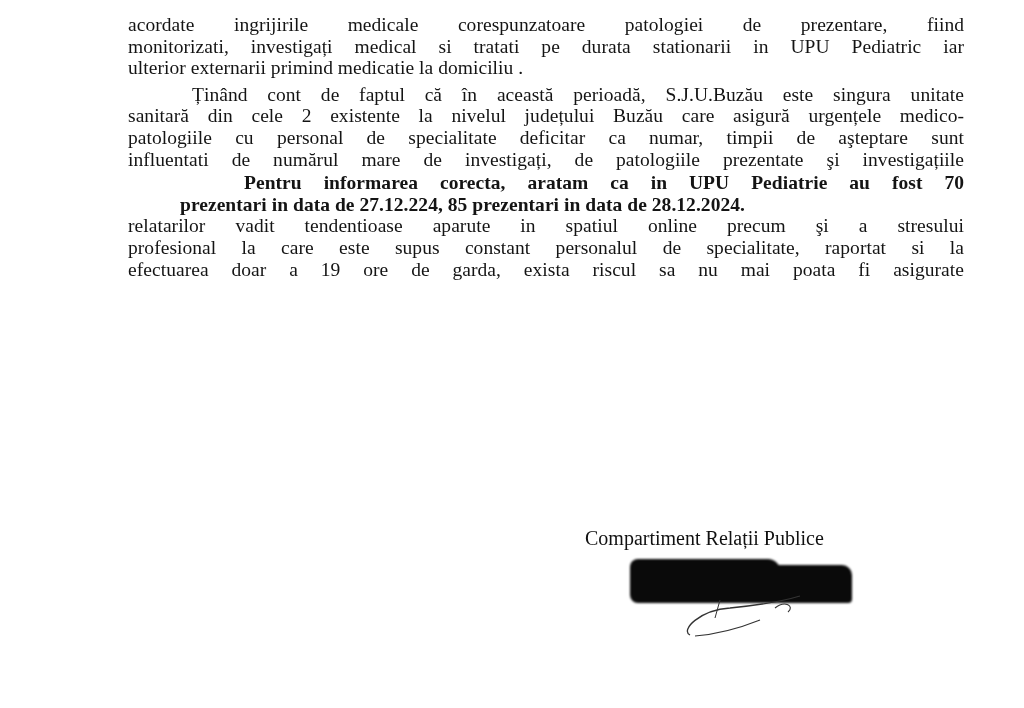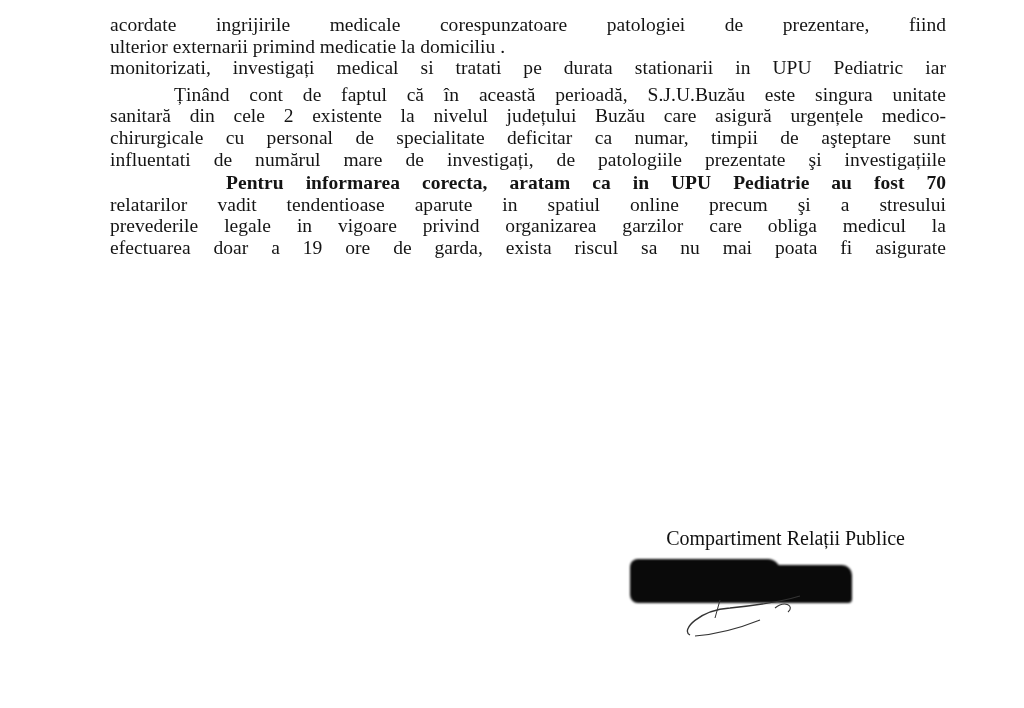--- a/index.html
+++ b/index.html
@@ -10,21 +10,21 @@
   body {
     width: 1024px;
     height: 708px;
     position: relative;
     overflow: hidden;
     font-family: "Liberation Serif", "DejaVu Serif", serif;
     color: #141414;
   }
   .page {
     position: absolute;
-    left: 110px;
+    left: 128px;
     top: 14px;
     width: 836px;
   }
   .line {
     display: block;
     height: 21.6px;
     line-height: 21.6px;
     font-size: 19.5px;
     white-space: nowrap;
     text-align: justify;
@@ -43,21 +43,20 @@
     margin-left: 26px;
   }
   .p-gap {
     height: 5px;
   }
   .signature-block {
     position: absolute;
     left: 585px;
     top: 526px;
     width: 320px;
-    text-align: right;
   }
   .signature-title {
     font-size: 20px;
     line-height: 24px;
     color: #111;
     white-space: nowrap;
   }
   .redaction {
     position: absolute;
     left: 630px;
@@ -86,42 +85,43 @@
     height: 50px;
   }
 </style>
 </head>
 <body>
 
 <div class="page">
 
   <div class="paragraph">
     <span class="line">acordate ingrijirile medicale corespunzatoare patologiei de prezentare, fiind</span>
+    <span class="line">monitorizati, investigați medical si tratati pe durata stationarii in UPU Pediatric iar</span>
     <span class="line last">ulterior externarii primind medicatie la domiciliu .</span>
-    <span class="line">monitorizati, investigați medical si tratati pe durata stationarii in UPU Pediatric iar</span>
   </div>
 
   <div class="p-gap"></div>
 
   <div class="paragraph">
     <span class="line indent">Ținând cont de faptul că în această perioadă, S.J.U.Buzău este singura unitate</span>
     <span class="line">sanitară din cele 2 existente la nivelul județului Buzău care asigură urgențele medico-</span>
-    <span class="line">chirurgicale cu personal de specialitate deficitar ca numar, timpii de aşteptare sunt</span>
+    <span class="line">patologiile cu personal de specialitate deficitar ca numar, timpii de aşteptare sunt</span>
     <span class="line">influentati de numărul mare de investigați, de patologiile prezentate şi investigațiile</span>
   </div>
 
   <div class="p-gap" style="height:2px"></div>
 
   <div class="paragraph bold">
     <span class="line indent bold">Pentru informarea corecta, aratam ca in UPU Pediatrie au fost 70</span>
+    <span class="line last bold">prezentari in data de 27.12.224, 85 prezentari in data de 28.12.2024.</span>
   </div>
 
   <div class="paragraph">
     <span class="line">relatarilor vadit tendentioase aparute in spatiul online precum şi a stresului</span>
-    <span class="line">prevederile legale in vigoare privind organizarea garzilor care obliga medicul la</span>
+    <span class="line">profesional la care este supus constant personalul de specialitate, raportat si la</span>
     <span class="line">efectuarea doar a 19 ore de garda, exista riscul sa nu mai poata fi asigurate</span>
   </div>
 </div>
 
 <div class="signature-block">
   <div class="signature-title">Compartiment Relații Publice</div>
 </div>
 
 <div class="redaction"></div>
 

